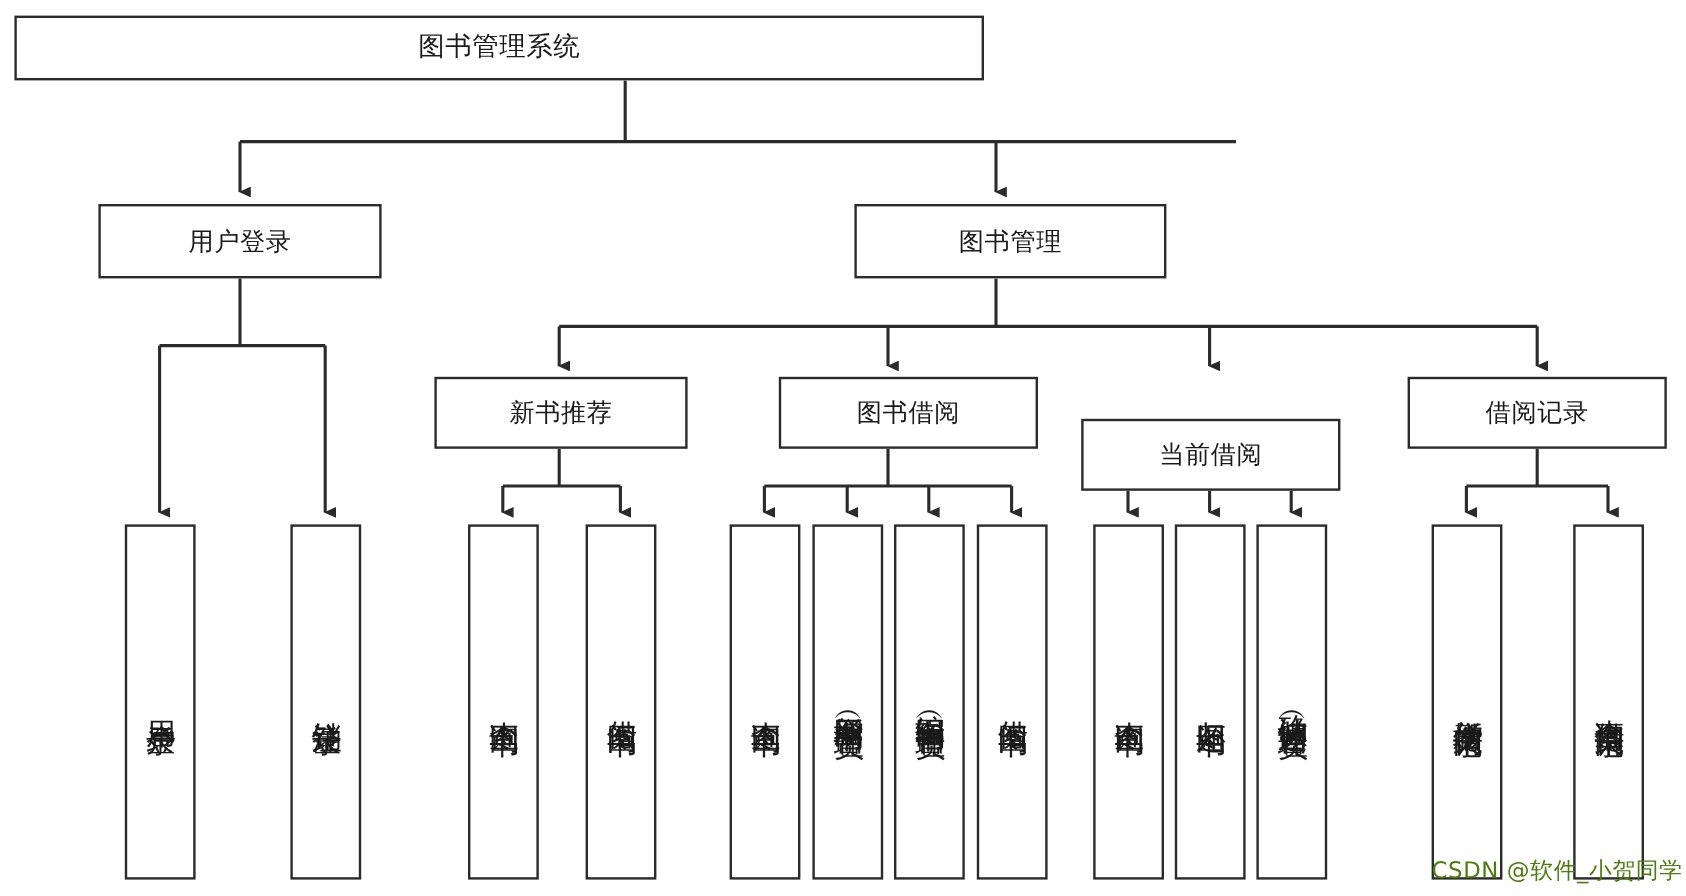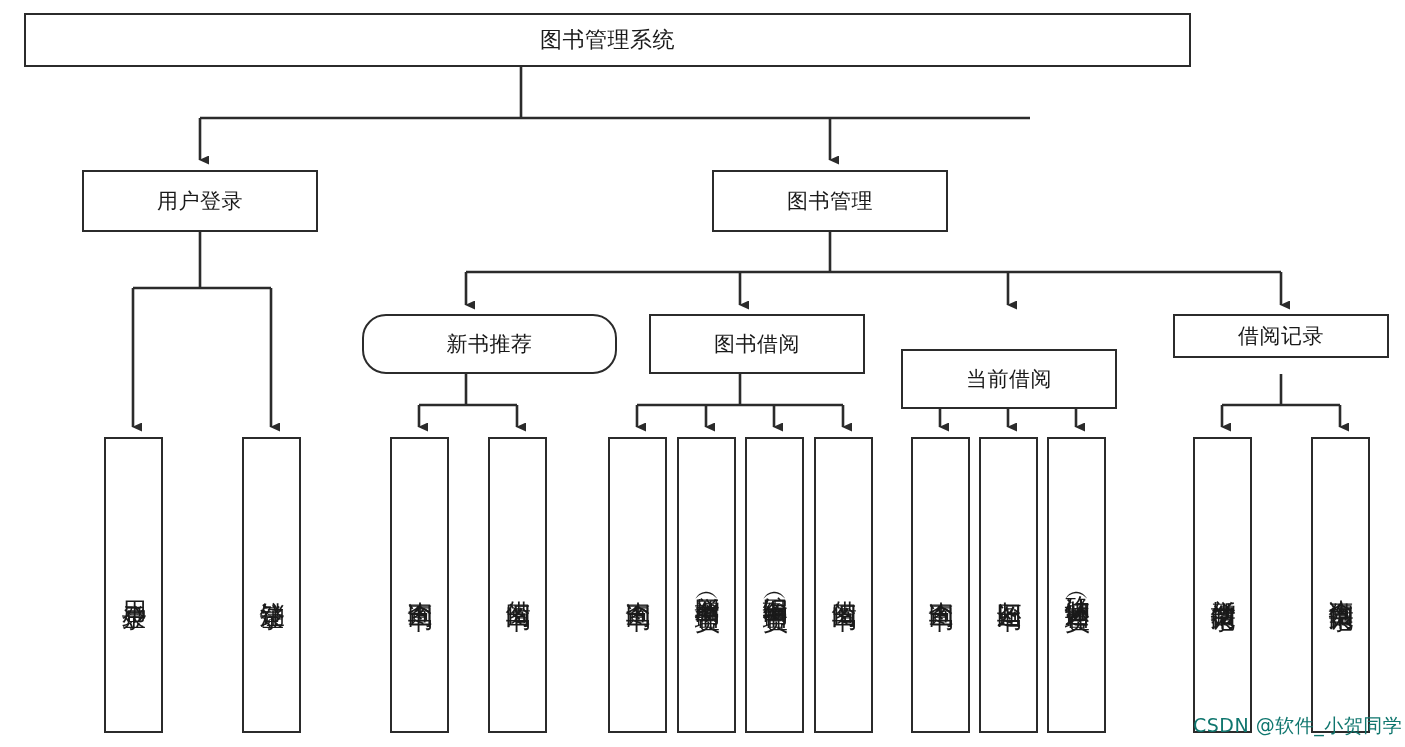--- a/index.html
+++ b/index.html
@@ -60,21 +60,21 @@
     writing-mode: vertical-rl;
     text-orientation: upright;
     font-size: 25px;
     line-height: 1.06;
     letter-spacing: 2px;
     white-space: nowrap;
     max-height: 100%;
   }
   .watermark {
     position: absolute;
-    color: #0f766e;
+    color: #4d7c0f;
     font-size: 19px;
     letter-spacing: 0.5px;
     white-space: nowrap;
     user-select: none;
   }
 </style>
 </head>
 <body>
 
 <div id="diagram-root">
@@ -122,41 +122,41 @@
       <path d="M1008,405 L1008,427" marker-end="url(#arrowhead)"></path>
       <path d="M1076,405 L1076,427" marker-end="url(#arrowhead)"></path>
 
       <path d="M1281,374 L1281,405"></path>
       <path d="M1222,405 L1340,405"></path>
       <path d="M1222,405 L1222,427" marker-end="url(#arrowhead)"></path>
       <path d="M1340,405 L1340,427" marker-end="url(#arrowhead)"></path>
     </g>
   </svg>
 
-  <div class="node horiz root" style="left:24px; top:13px; width:1167px; height:54px;">
+  <div class="node horiz root" style="left:12px; top:13px; width:808px; height:54px;">
     <span class="node-label">图书管理系统</span>
   </div>
 
   <div class="node horiz" style="left:82px; top:170px; width:236px; height:62px;">
     <span class="node-label">用户登录</span>
   </div>
-  <div class="node horiz" style="left:712px; top:170px; width:236px; height:62px;">
+  <div class="node horiz" style="left:712px; top:170px; width:260px; height:62px;">
     <span class="node-label">图书管理</span>
   </div>
 
-  <div class="node horiz" style="left:362px; top:314px; width:255px; height:60px;border-radius:24px;">
+  <div class="node horiz" style="left:362px; top:314px; width:211px; height:60px;">
     <span class="node-label">新书推荐</span>
   </div>
   <div class="node horiz" style="left:633px; top:314px; width:216px; height:60px;margin-left:16px;">
     <span class="node-label">图书借阅</span>
   </div>
   <div class="node horiz" style="left:901px; top:314px; width:216px; height:60px;margin-top:35px;">
     <span class="node-label">当前借阅</span>
   </div>
-  <div class="node horiz" style="left:1173px; top:314px; width:216px; height:44px;">
+  <div class="node horiz" style="left:1173px; top:314px; width:216px; height:60px;">
     <span class="node-label">借阅记录</span>
   </div>
 
   <div class="node vert" style="left:104px; top:437px; width:59px; height:296px;">
     <span class="node-label">用户登录</span>
   </div>
   <div class="node vert" style="left:242px; top:437px; width:59px; height:296px;">
     <span class="node-label">注销登录</span>
   </div>
 

